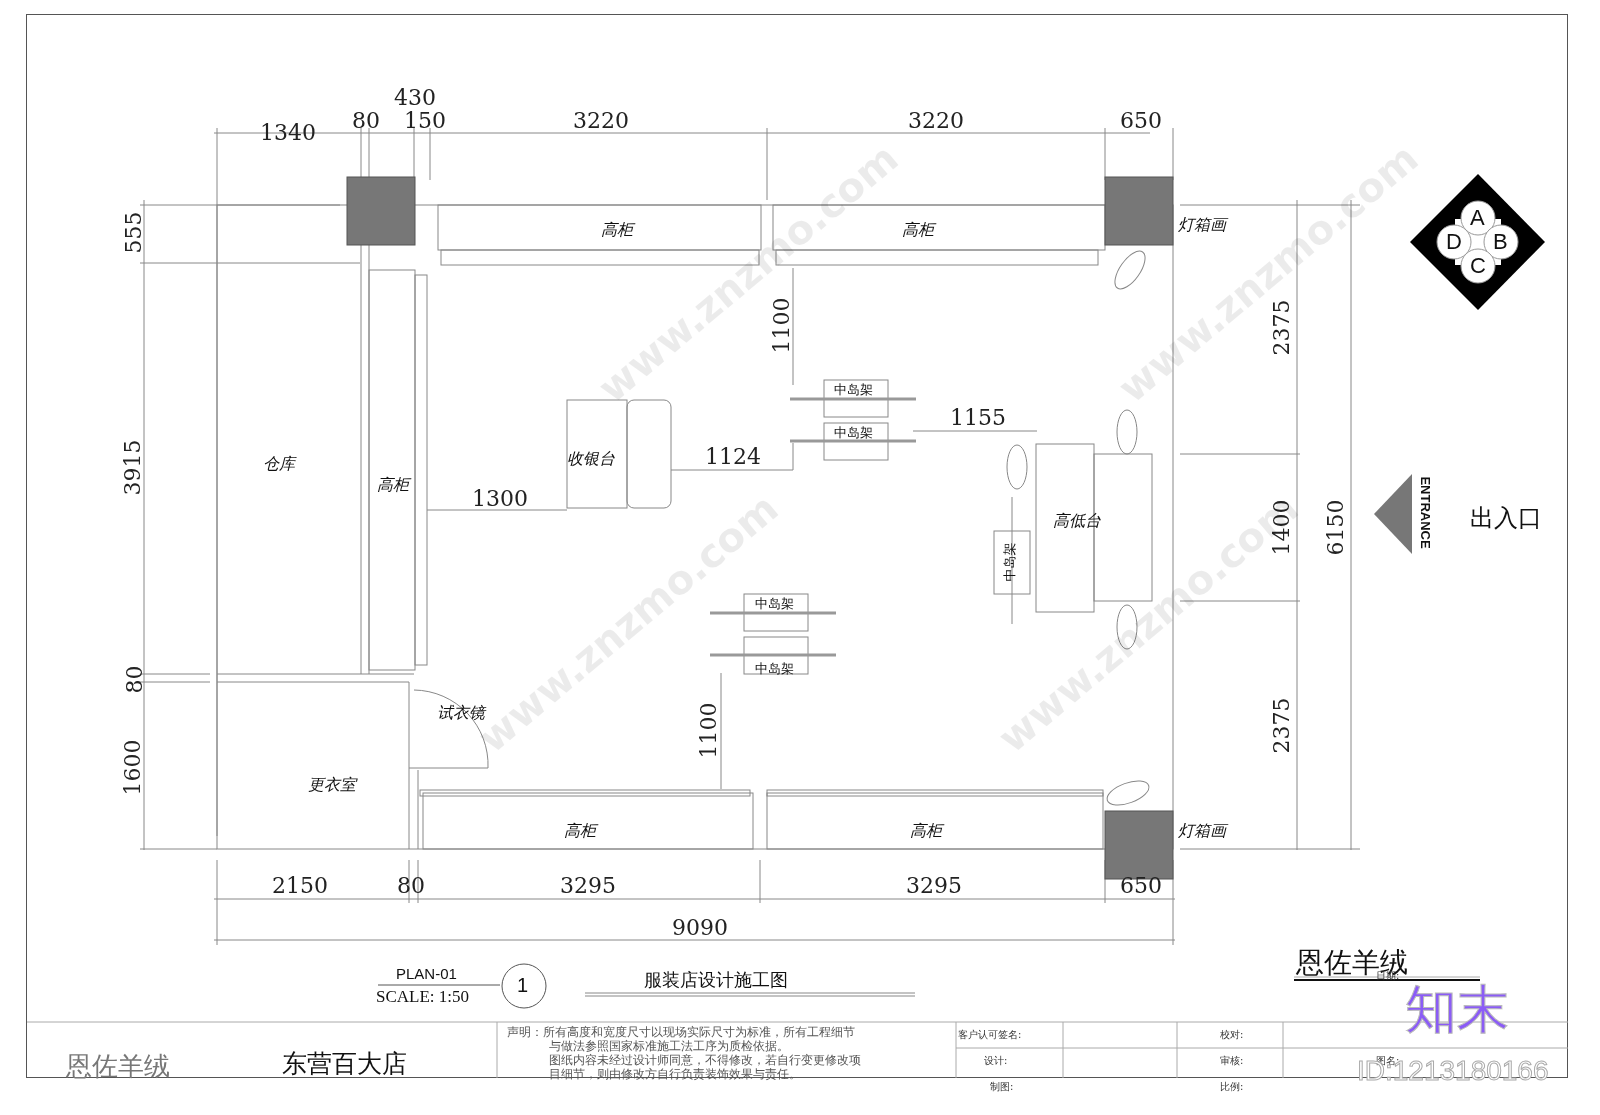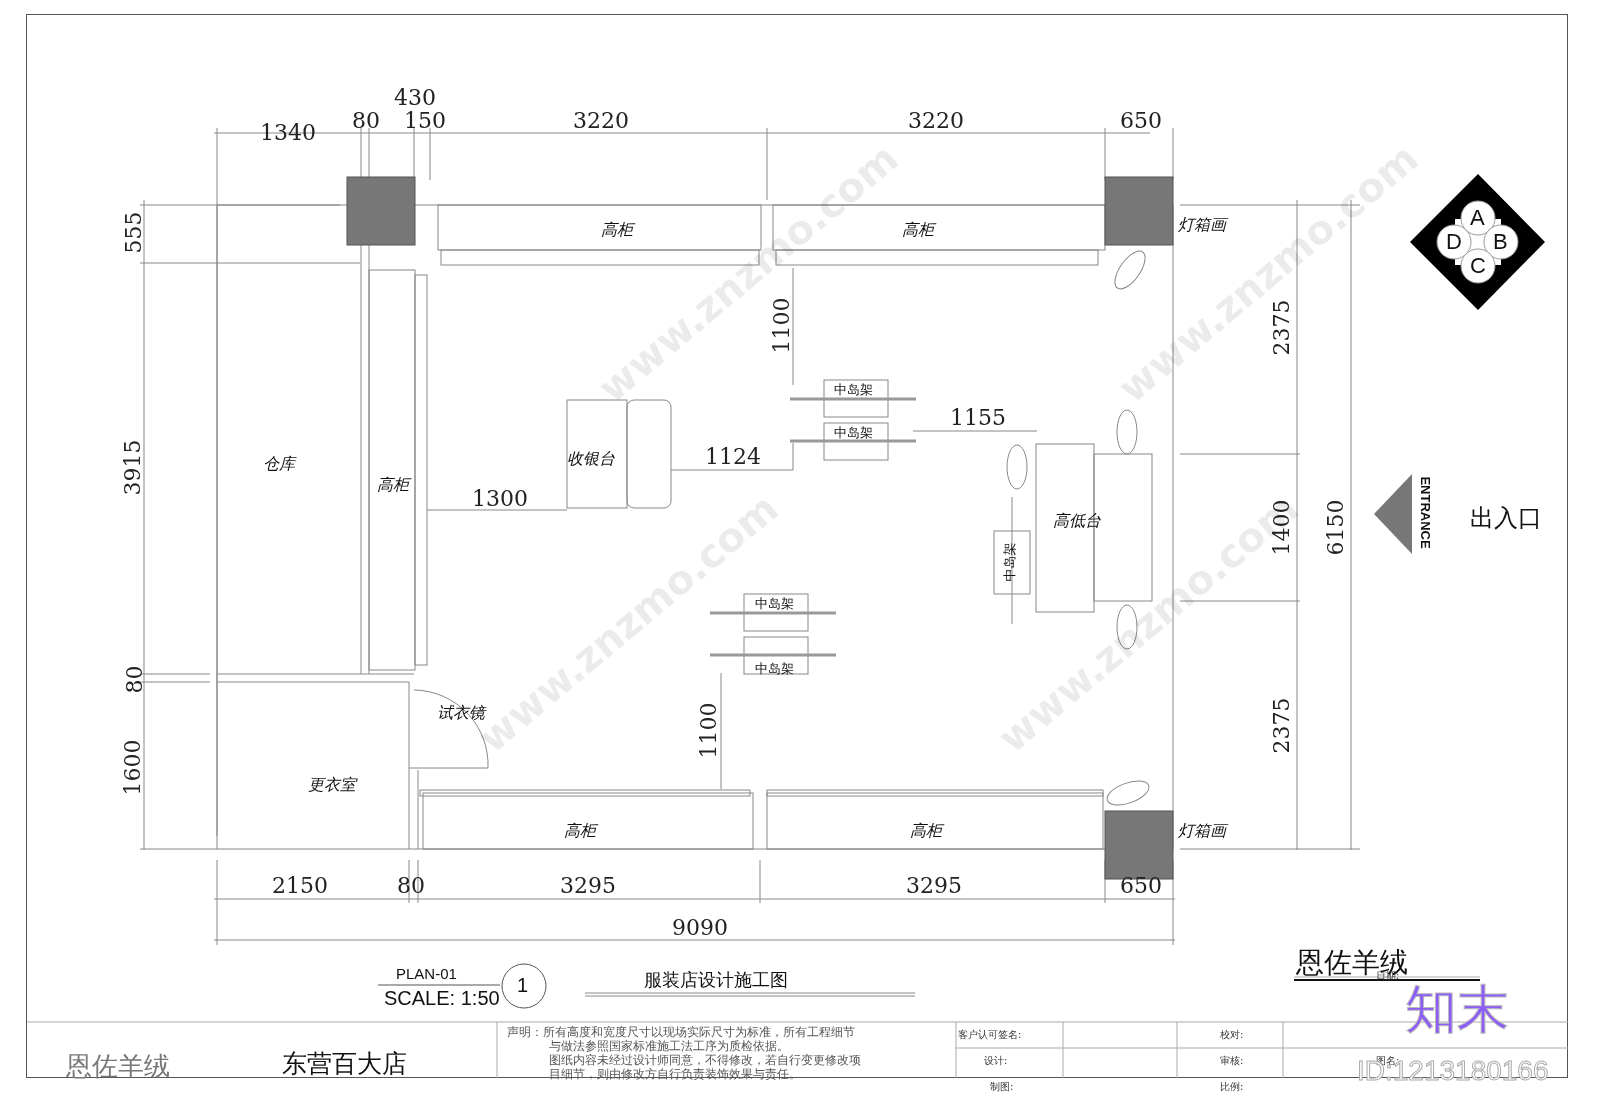--- a/index.html
+++ b/index.html
@@ -199,21 +199,21 @@
 
 <span class="lbl" style="left:1470px;top:205px;font-size:22px;font-family:'Liberation Sans',sans-serif">A</span>
 <span class="lbl" style="left:1493px;top:229px;font-size:22px;font-family:'Liberation Sans',sans-serif">B</span>
 <span class="lbl" style="left:1470px;top:253px;font-size:22px;font-family:'Liberation Sans',sans-serif">C</span>
 <span class="lbl" style="left:1446px;top:229px;font-size:22px;font-family:'Liberation Sans',sans-serif">D</span>
 
 <span class="lbl" style="left:1389px;top:505px;font-size:13px;font-weight:bold;font-family:'Liberation Sans',sans-serif;transform:rotate(90deg)">ENTRANCE</span>
 <span class="lbl" style="left:1470px;top:502px;font-size:24px">出入口</span>
 
 <span class="lbl" style="left:396px;top:965px;font-size:15px;font-family:'Liberation Sans',sans-serif">PLAN-01</span>
-<span class="lbl" style="left:384px;top:987px;font-size:20px;font-family:Liberation Sans, sans-serif">SCALE: 1:50</span>
+<span class="lbl" style="left:376px;top:987px;font-size:17px;font-family:Liberation Serif, serif">SCALE: 1:50</span>
 <span class="lbl" style="left:517px;top:974px;font-size:20px;font-family:'Liberation Sans',sans-serif">1</span>
 <span class="lbl" style="left:644px;top:968px;font-size:18px">服装店设计施工图</span>
 <span class="lbl" style="left:1296px;top:944px;font-size:28px">恩佐羊绒</span>
 
 <span class="tb-cell" style="left:66px;top:1049px;font-size:26px;color:#777">恩佐羊绒</span>
 <span class="tb-cell" style="left:282px;top:1047px;font-size:25px;color:#111">东营百大店</span>
 <div style="position:absolute;left:507px;top:1025px;font-size:12px;color:#555;line-height:14px">
   <div>声明：所有高度和宽度尺寸以现场实际尺寸为标准，所有工程细节</div>
   <div style="padding-left:42px">与做法参照国家标准施工法工序为质检依据。</div>
   <div style="padding-left:42px">图纸内容未经过设计师同意，不得修改，若自行变更修改项</div>

